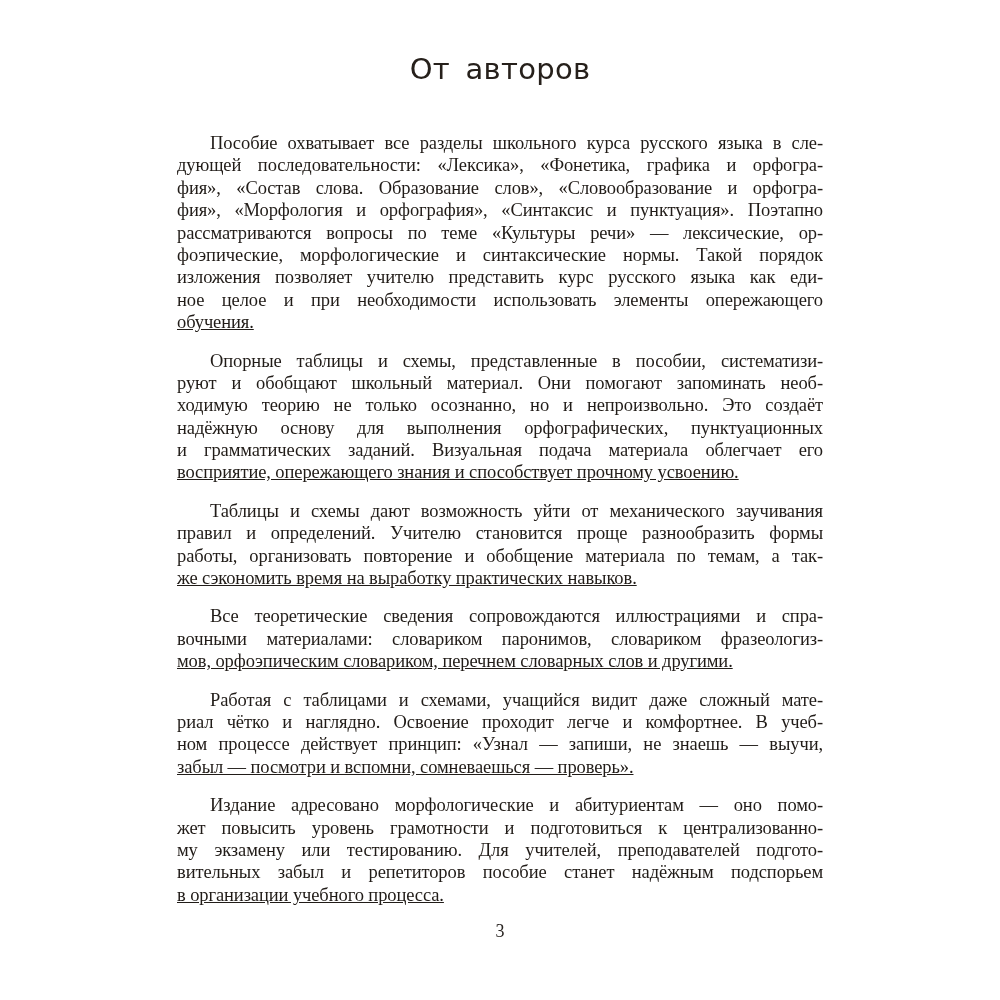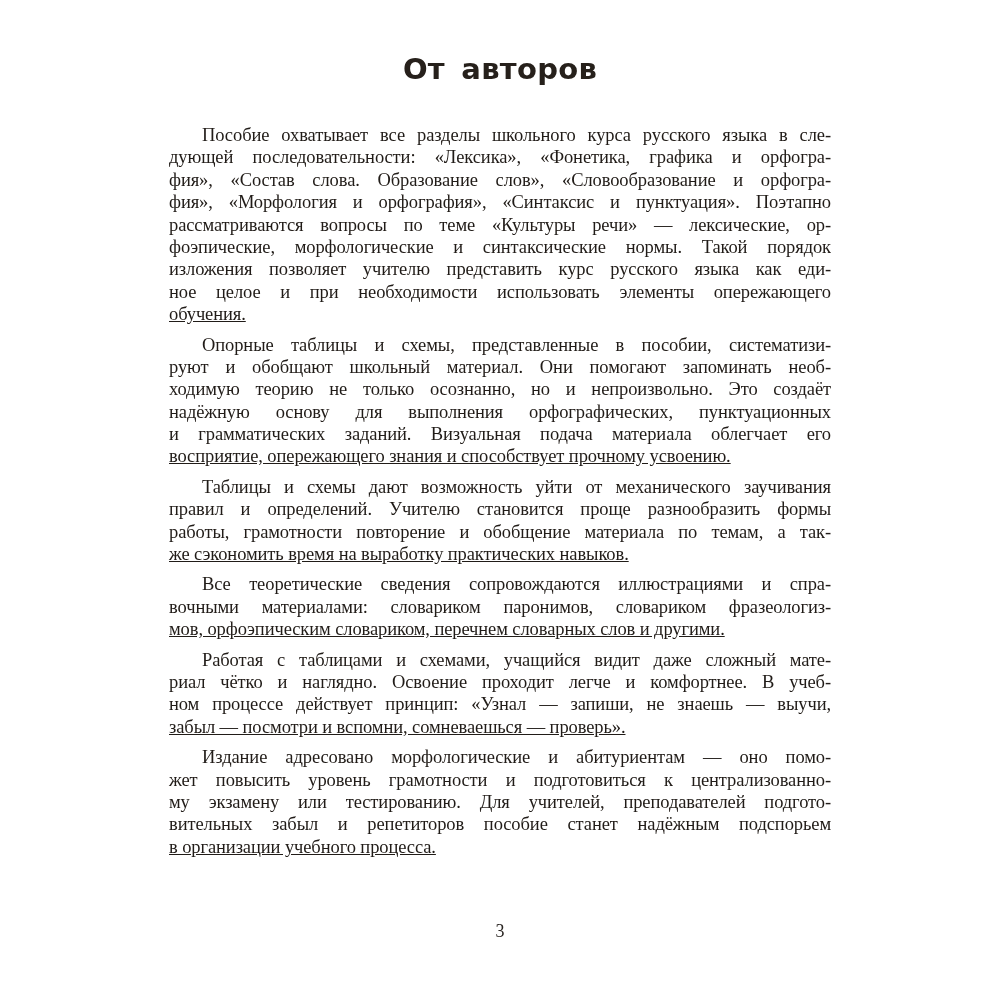--- a/index.html
+++ b/index.html
@@ -16,37 +16,37 @@
     color: #211c18;
     overflow: hidden;
   }
   .title {
     position: absolute;
     top: 53px;
     left: 161px;
     width: 678px;
     text-align: center;
     font-family: "DejaVu Sans", sans-serif;
-    font-weight: 700;
+    font-weight: 400;
     font-size: 29px;
     line-height: 32px;
     letter-spacing: 0.3px;
     word-spacing: 6px;
     color: #26201b;
   }
   .content {
     position: absolute;
     top: 116px;
     left: 161px;
     width: 678px;
     font-size: 18.5px;
     line-height: 22.4px;
     letter-spacing: -0.1px;
   }
-  .paragraph { margin: 8px; }
+  .paragraph { margin: 16px; }
   .line {
     text-align: justify;
     text-align-last: justify;
     white-space: normal;
     height: 22.4px;
     overflow: visible;
   }
   .line.first { text-indent: 33px; }
   .line.last  { text-align-last: left; text-decoration: underline; }
   .page-number {
@@ -81,21 +81,21 @@
         <div class="line first">Опорные таблицы и схемы, представленные в пособии, систематизи-</div>
         <div class="line">руют и обобщают школьный материал. Они помогают запоминать необ-</div>
         <div class="line">ходимую теорию не только осознанно, но и непроизвольно. Это создаёт</div>
         <div class="line">надёжную основу для выполнения орфографических, пунктуационных</div>
         <div class="line">и грамматических заданий. Визуальная подача материала облегчает его</div>
         <div class="line last">восприятие, опережающего знания и способствует прочному усвоению.</div>
       </div>
       <div class="paragraph">
         <div class="line first">Таблицы и схемы дают возможность уйти от механического заучивания</div>
         <div class="line">правил и определений. Учителю становится проще разнообразить формы</div>
-        <div class="line">работы, грамотности повторение и обобщение материала по темам, а так-</div>
+        <div class="line">работы, организовать повторение и обобщение материала по темам, а так-</div>
         <div class="line last">же сэкономить время на выработку практических навыков.</div>
       </div>
       <div class="paragraph">
         <div class="line first">Все теоретические сведения сопровождаются иллюстрациями и спра-</div>
         <div class="line">вочными материалами: словариком паронимов, словариком фразеологиз-</div>
         <div class="line last">мов, орфоэпическим словариком, перечнем словарных слов и другими.</div>
       </div>
       <div class="paragraph">
         <div class="line first">Работая с таблицами и схемами, учащийся видит даже сложный мате-</div>
         <div class="line">риал чётко и наглядно. Освоение проходит легче и комфортнее. В учеб-</div>

